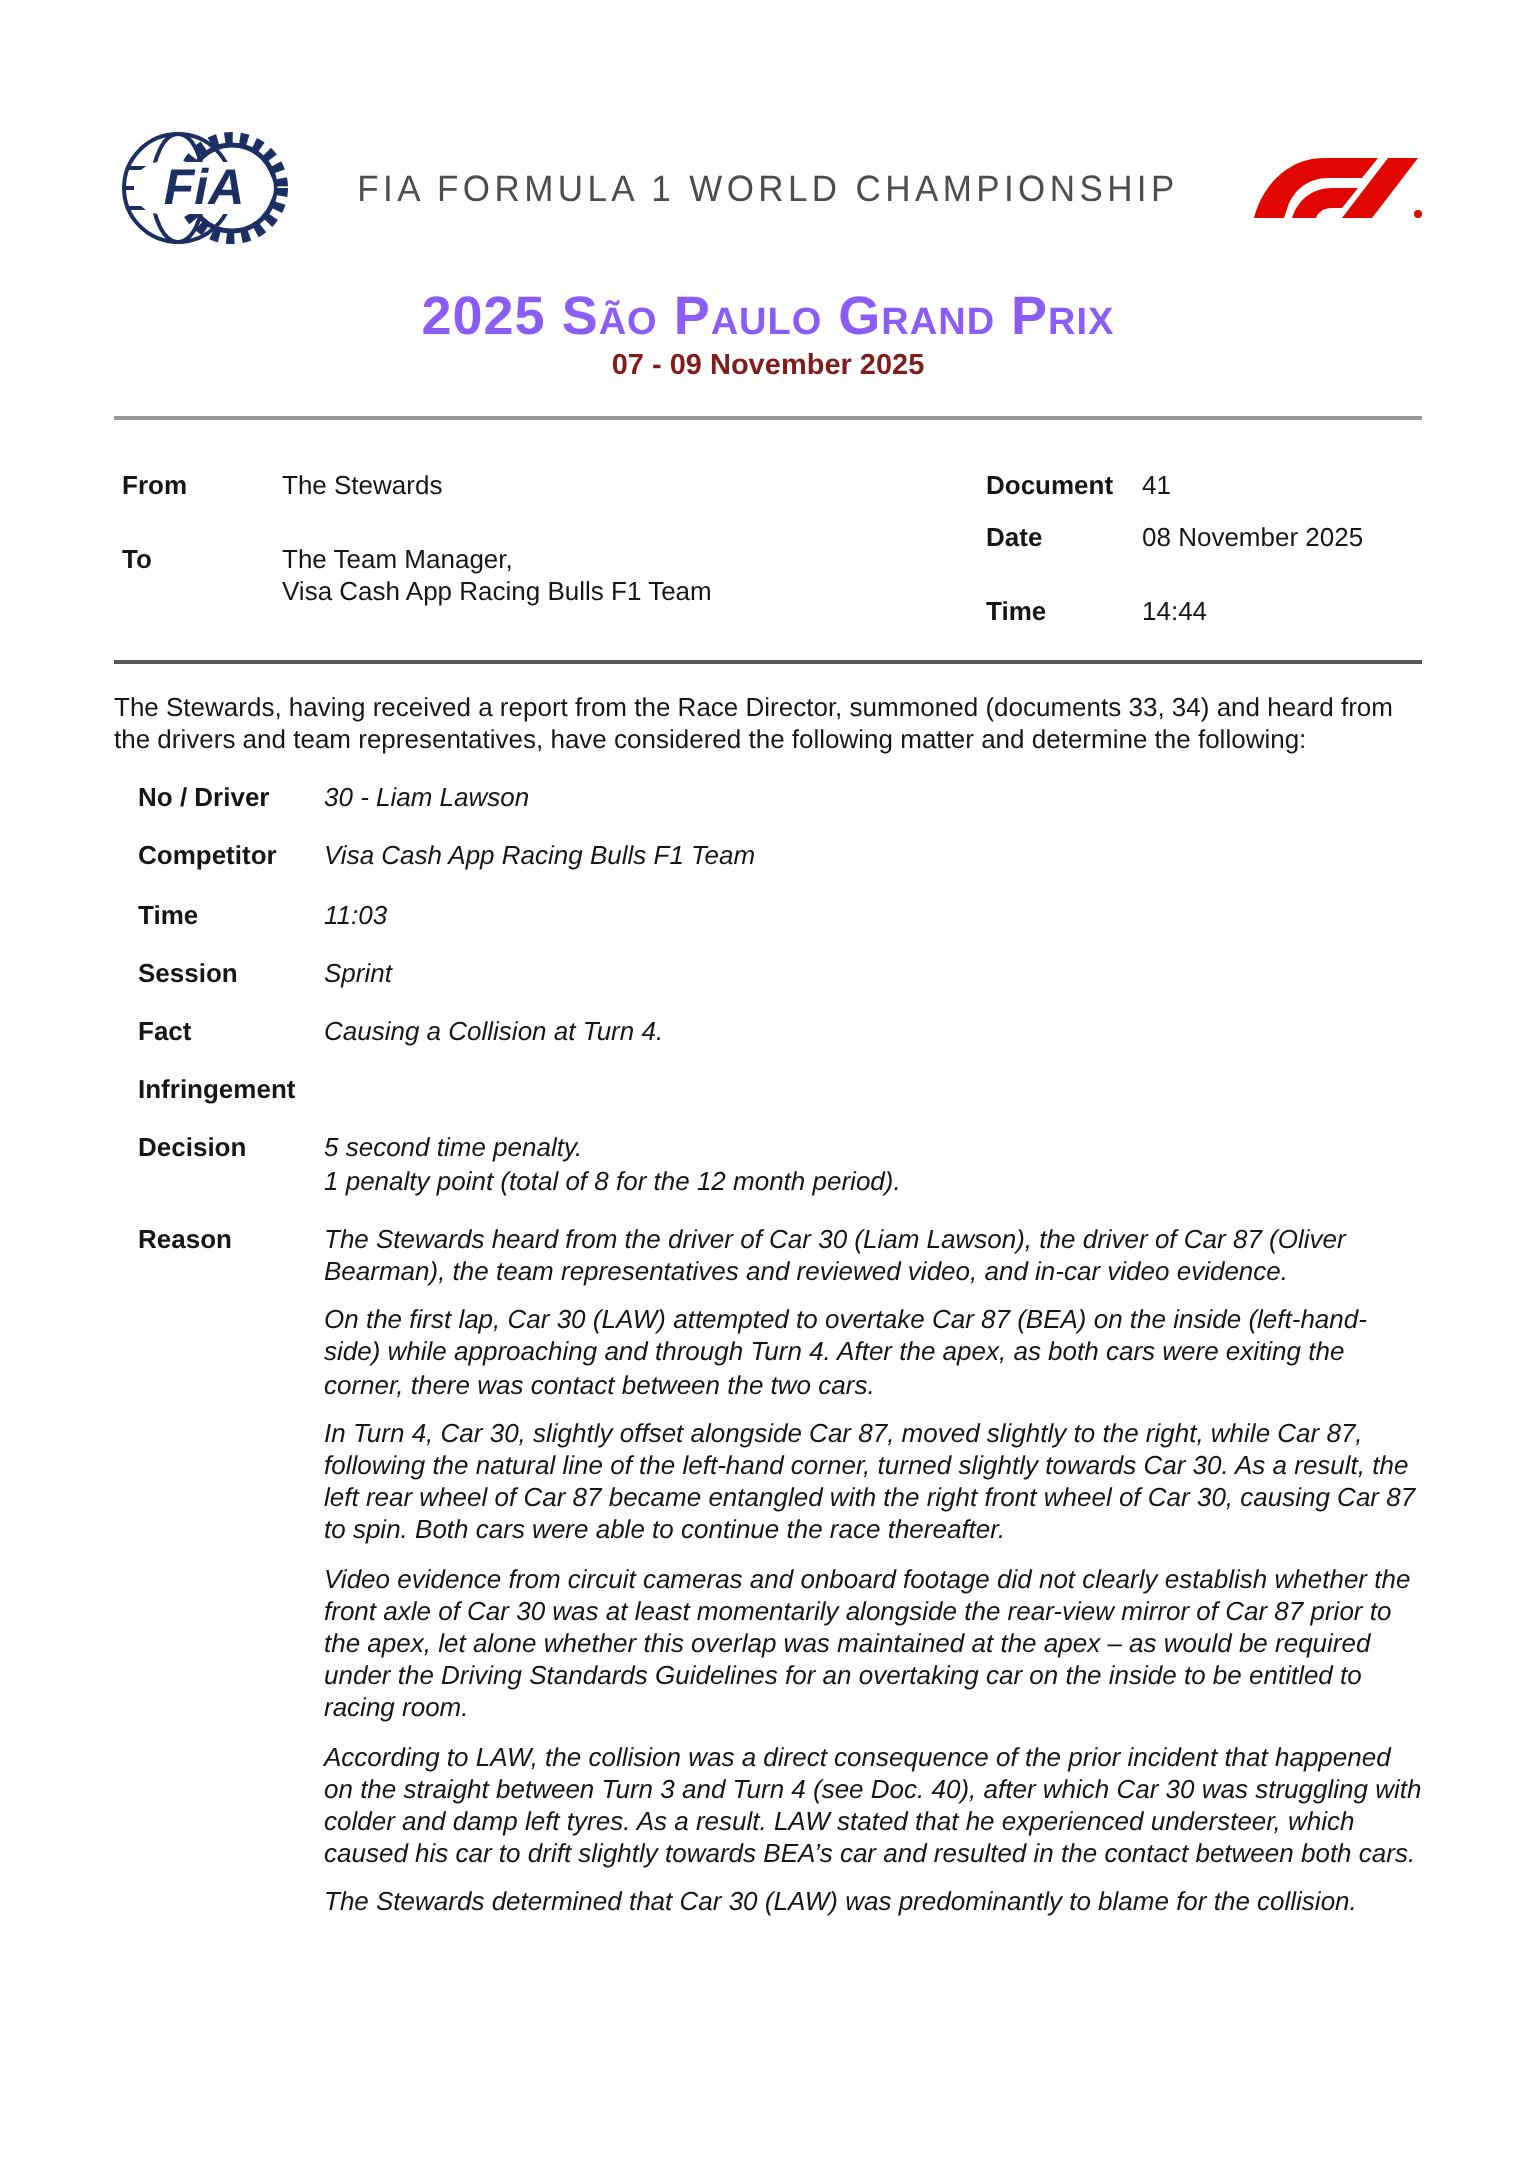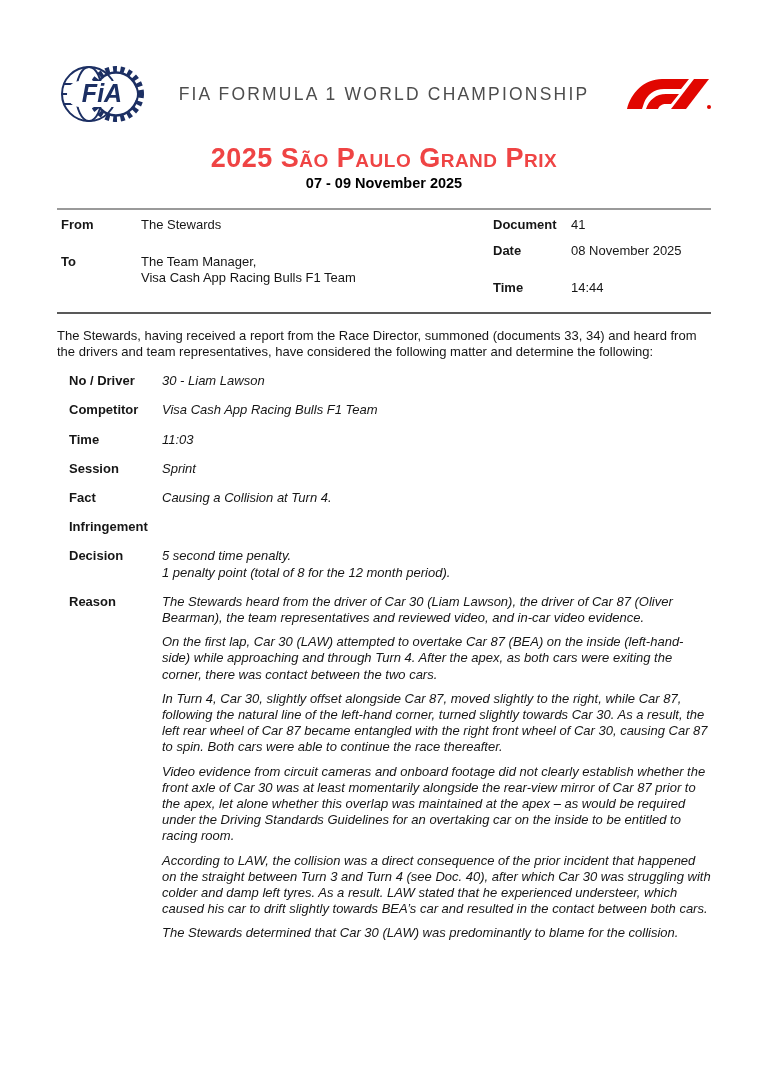--- a/index.html
+++ b/index.html
@@ -33,35 +33,35 @@
     transform: scaleY(1.05);
     white-space: nowrap;
   }
   
   .title-block { text-align: center; margin-top: 14px; }
   .gp-title {
     font-size: 27px;
     font-weight: 700;
     font-variant: small-caps;
     letter-spacing: 0.5px;
-    color: #ef4444;
+    color: #8b5cf6;
     line-height: 1.1;
   }
   .gp-dates {
     font-size: 14.5px;
     font-weight: 700;
     margin-top: 1px;
-    color: #000000;
+    color: #7f1d1d;
   }
   
   .meta {
     margin-top: 17px;
     border-top: 2.5px solid #9a9a9a;
     border-bottom: 2.5px solid #595959;
-    padding: 7px 0 16px 4px;
+    padding: 25px 0 16px 4px;
     display: flex;
     font-size: 13px;
     line-height: 16px;
   }
   .meta-left { flex: 1; }
   .meta-right { width: 218px; flex-shrink: 0; }
   .meta-row { display: flex; margin-bottom: 10px; }
   .meta-row:last-child { margin-bottom: 0; margin-top: 21px; }
   .meta-label { font-weight: 700; width: 80px; flex-shrink: 0; }
   .meta-right .meta-label { width: 78px; }

